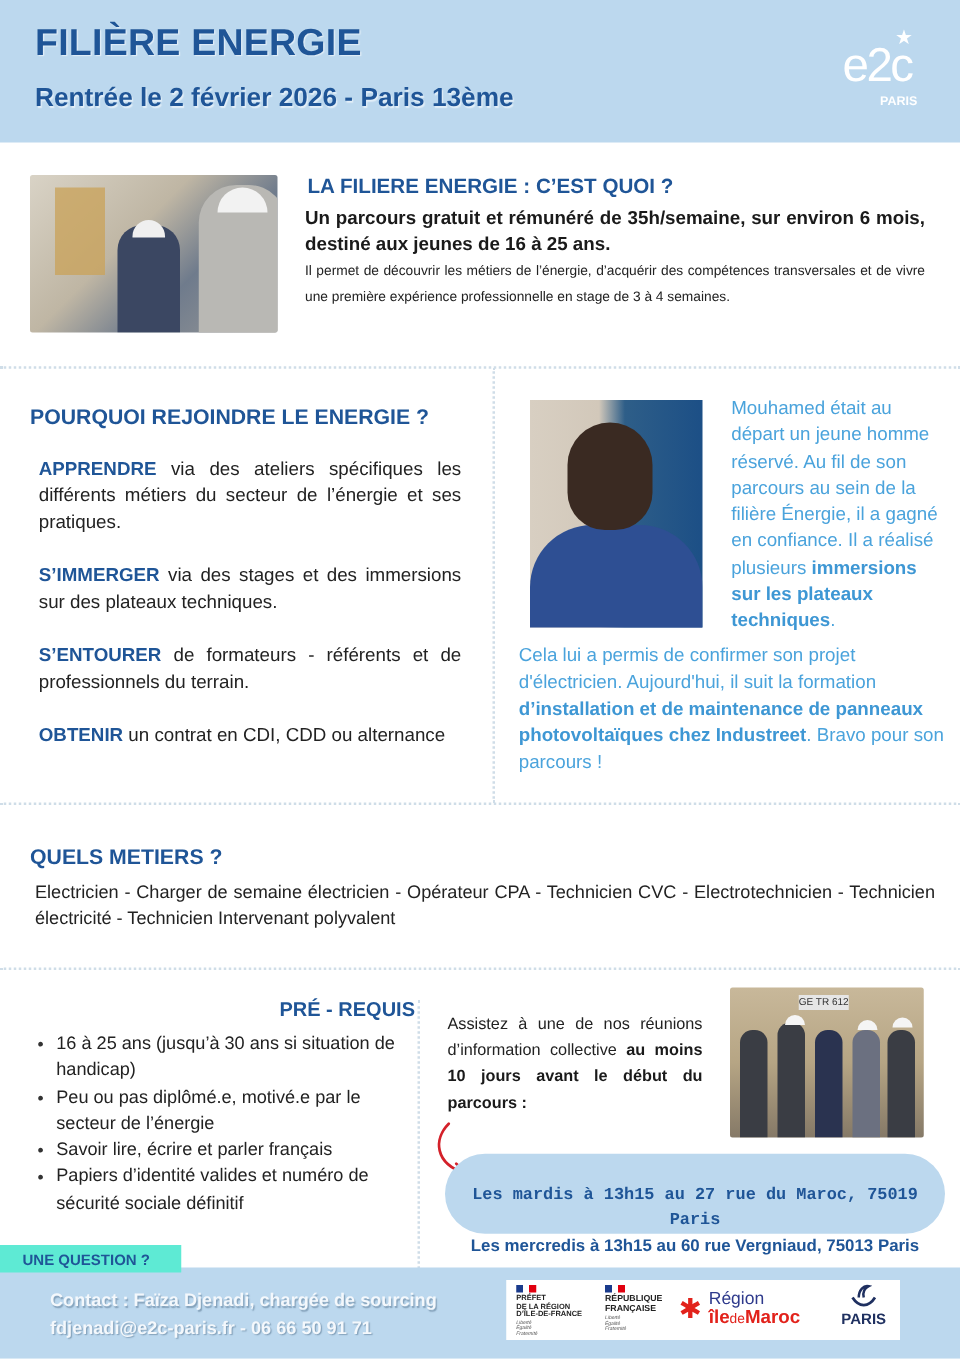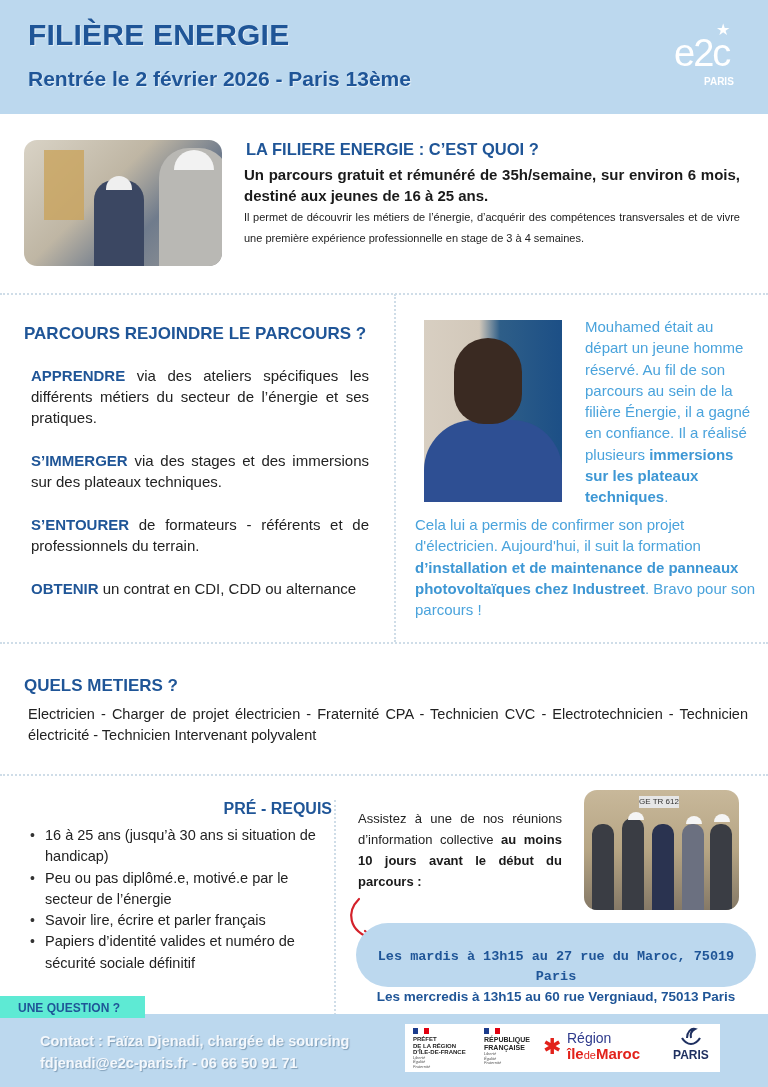--- a/index.html
+++ b/index.html
@@ -8,21 +8,21 @@
 
   .header { position: absolute; left: 0; top: 0; width: 768px; height: 114px; background: #bcd8ee; }
   .header .title { position: absolute; left: 28px; top: 18px; font-size: 30px; font-weight: bold; color: #1f5597; letter-spacing: 0.2px; text-shadow: 1px 1px 1px rgba(255,255,255,0.6); }
   .header .subtitle { position: absolute; left: 28px; top: 67px; font-size: 21px; font-weight: bold; color: #1f5597; text-shadow: 1px 1px 1px rgba(255,255,255,0.6); }
   .logo-e2c { position: absolute; left: 672px; top: 24px; width: 76px; height: 66px; color: #ffffff; }
   .logo-e2c .mark { position: absolute; left: 2px; top: 8px; font-size: 38px; font-family: "Liberation Sans", sans-serif; letter-spacing: -2px; color: #fff; }
   .logo-e2c .star { position: absolute; left: 44px; top: -4px; font-size: 16px; color: #fff; }
   .logo-e2c .paris { position: absolute; left: 32px; top: 52px; font-size: 10px; font-weight: bold; color: #fff; }
 
   .sec1 { position: absolute; left: 0; top: 114px; width: 768px; height: 180px; }
-  .photo { position: absolute; border-radius: 13px; overflow: hidden; }
+  .photo { position: absolute; border-radius: 2px; overflow: hidden; }
   .photo1 { left: 24px; top: 26px; width: 198px; height: 126px; background: linear-gradient(135deg,#d9d3c6 0%,#bfb6a4 40%,#6f7b8c 65%,#9a9a98 100%); }
   .photo1 .p-a { position:absolute; left: 20px; top: 10px; width: 40px; height: 70px; background:#c9a45e; opacity:.8; }
   .photo1 .p-b { position:absolute; left: 70px; top: 40px; width: 50px; height: 86px; background:#3b4762; border-radius: 20px 20px 0 0; }
   .photo1 .p-c { position:absolute; left: 135px; top: 8px; width: 70px; height: 120px; background:#b9b8b4; border-radius: 30px 30px 0 0; }
   .photo1 .p-d { position:absolute; left: 150px; top: 10px; width: 40px; height: 20px; background:#f2f2f2; border-radius: 20px 20px 0 0; }
   .photo1 .p-e { position:absolute; left: 82px; top: 36px; width: 26px; height: 14px; background:#efefef; border-radius: 14px 14px 0 0; }
 
   .sec1 .h { position: absolute; left: 246px; top: 26px; font-size: 16.5px; font-weight: bold; color: #1f5597; }
   .sec1 .lead { position: absolute; left: 244px; top: 50px; width: 496px; font-size: 15px; line-height: 21px; font-weight: bold; text-align: justify; color: #1a1a1a; }
   .sec1 .body { position: absolute; left: 244px; top: 93px; width: 496px; font-size: 11px; line-height: 21px; text-align: justify; color: #222; }
@@ -106,37 +106,37 @@
       <div class="p-d"></div>
   </div>
   <div class="h">LA FILIERE ENERGIE : C’EST QUOI ?</div>
   <div class="lead">Un parcours gratuit et rémunéré de 35h/semaine, sur environ 6 mois, destiné aux jeunes de 16 à 25 ans.</div>
   <div class="body">Il permet de découvrir les métiers de l’énergie, d’acquérir des compétences transversales et de vivre une première expérience professionnelle en stage de 3 à 4 semaines.</div>
 </div>
 
 <div class="dots-h" style="left:0; top:293px; width:768px;"></div>
 <div class="dots-v" style="left:394px; top:294px; height:348px;"></div>
 
-<div class="why-title">PARCOURS REJOINDRE LE PARCOURS ?</div>
+<div class="why-title">POURQUOI REJOINDRE LE ENERGIE ?</div>
 <div class="why-item" style="top:365px;"><span class="kw">APPRENDRE</span><span> via des ateliers spécifiques les différents métiers du secteur de l’énergie et ses pratiques.</span></div>
 <div class="why-item" style="top:450px;"><span class="kw">S’IMMERGER</span><span> via des stages et des immersions sur des plateaux techniques.</span></div>
 <div class="why-item" style="top:514px;"><span class="kw">S’ENTOURER</span><span> de formateurs - référents et de professionnels du terrain.</span></div>
 <div class="why-item" style="top:578px;"><span class="kw">OBTENIR</span><span> un contrat en CDI, CDD ou alternance</span></div>
 
 <div class="photo2">
   <div class="body2"></div>
     <div class="head"></div>
 </div>
 <div class="story story1"><span>Mouhamed était au départ un jeune homme réservé. Au fil de son parcours au sein de la filière Énergie, il a gagné en confiance. Il a réalisé plusieurs </span><b>immersions sur les plateaux techniques</b><span>.</span></div>
 <div class="story story2"><span>Cela lui a permis de confirmer son projet d'électricien. Aujourd'hui, il suit la formation </span><b>d’installation et de maintenance de panneaux photovoltaïques chez Industreet</b><span>. Bravo pour son parcours !</span></div>
 
 <div class="dots-h" style="left:0; top:642px; width:768px;"></div>
 
 <div class="jobs-title">QUELS METIERS ?</div>
-<div class="jobs-text">Electricien - Charger de projet électricien - Fraternité CPA - Technicien CVC - Electrotechnicien - Technicien électricité - Technicien Intervenant polyvalent</div>
+<div class="jobs-text">Electricien - Charger de semaine électricien - Opérateur CPA - Technicien CVC - Electrotechnicien - Technicien électricité - Technicien Intervenant polyvalent</div>
 
 <div class="dots-h" style="left:0; top:774px; width:768px;"></div>
 <div class="dots-v" style="left:334px; top:800px; height:215px;"></div>
 
 <div class="prereq-title">PRÉ - REQUIS</div>
 <ul class="prereq-list">
   <li>16 à 25 ans (jusqu’à 30 ans si situation de handicap)</li>
   <li>Peu ou pas diplômé.e, motivé.e par le secteur de l’énergie</li>
   <li>Savoir lire, écrire et parler français</li>
   <li>Papiers d’identité valides et numéro de sécurité sociale définitif</li>

